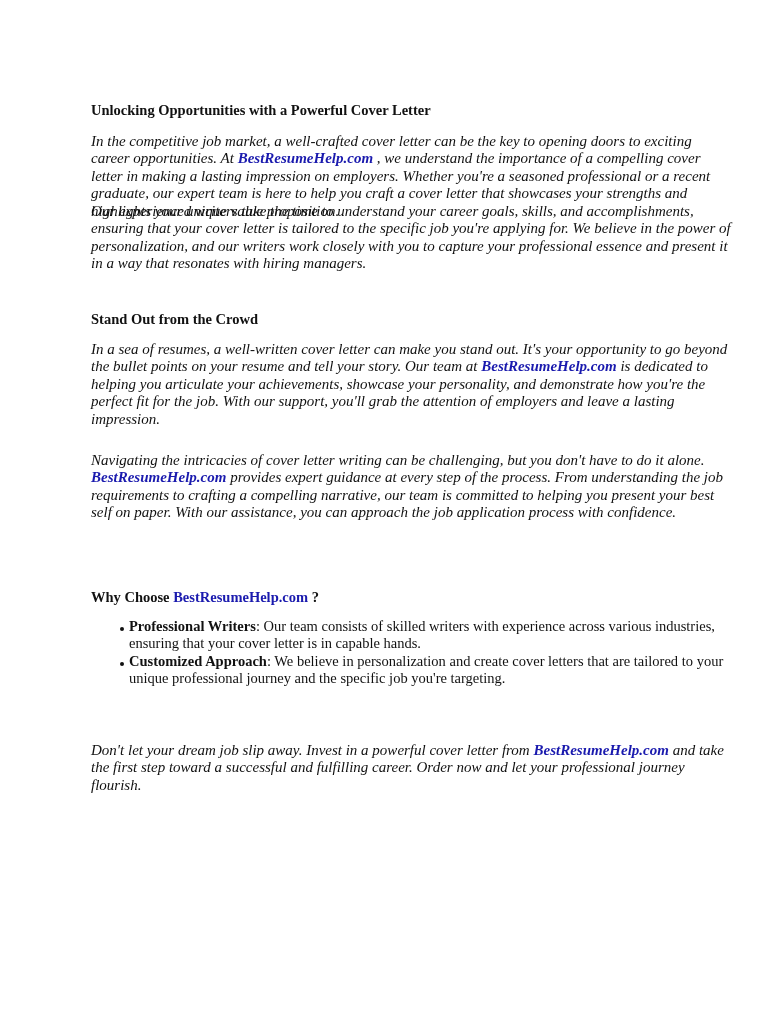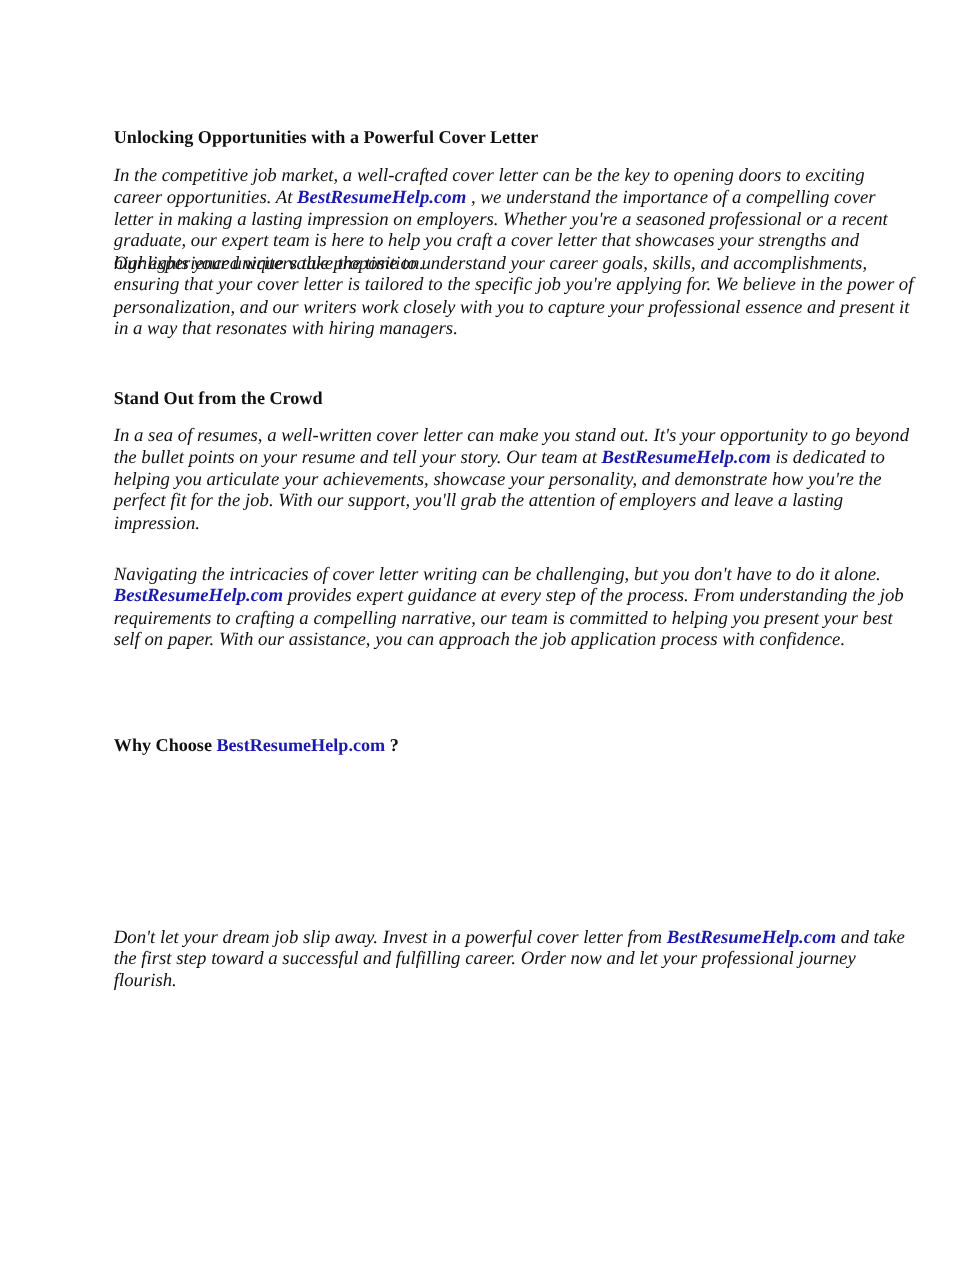--- a/index.html
+++ b/index.html
@@ -35,20 +35,22 @@
     <p style="margin-top:11px;"><span>In a sea of resumes, a well-written cover letter can make you stand out. It's your opportunity to go beyond the bullet points on your resume and tell your story. Our team at </span><span class="link">BestResumeHelp.com</span><span> is dedicated to helping you articulate your achievements, showcase your personality, and demonstrate how you're the perfect fit for the job. With our support, you'll grab the attention of employers and leave a lasting impression.</span></p>
   </div>
 
   <div class="sec" style="top:383px;">
     <p style="margin-top:11px;"><span>Navigating the intricacies of cover letter writing can be challenging, but you don't have to do it alone. </span><span class="link">BestResumeHelp.com</span><span> provides expert guidance at every step of the process. From understanding the job requirements to crafting a compelling narrative, our team is committed to helping you present your best self on paper. With our assistance, you can approach the job application process with confidence.</span></p>
   </div>
 
   <div class="sec" style="top:528px;">
     <h2><span>Why Choose </span><span class="link-plain">BestResumeHelp.com</span><span> ?</span></h2>
     <ul style="margin-top:10px;">
+      <li><span class="dot"></span><b>Professional Writers</b><span>: Our team consists of skilled writers with experience across various industries, ensuring that your cover letter is in capable hands.</span></li>
+      <li><span class="dot"></span><b>Customized Approach</b><span>: We believe in personalization and create cover letters that are tailored to your unique professional journey and the specific job you're targeting.</span></li>
     </ul>
   </div>
 
   <div class="sec" style="top:684px;">
     <p><span>Don't let your dream job slip away. Invest in a powerful cover letter from </span><span class="link">BestResumeHelp.com</span><span> and take the first step toward a successful and fulfilling career. Order now and let your professional journey flourish.</span></p>
   </div>
 
 </div>
 
 </body></html>

